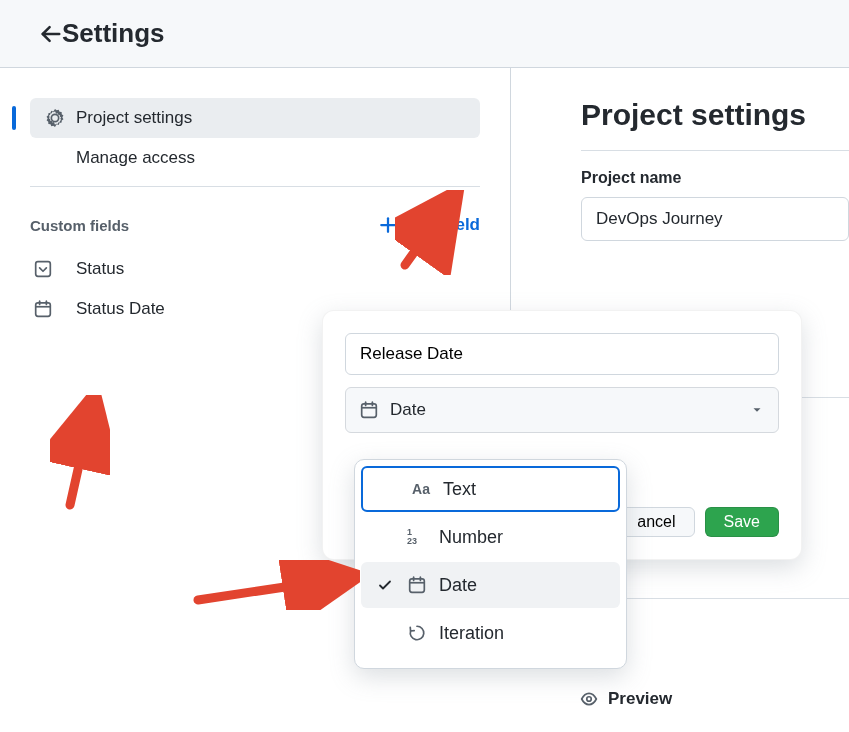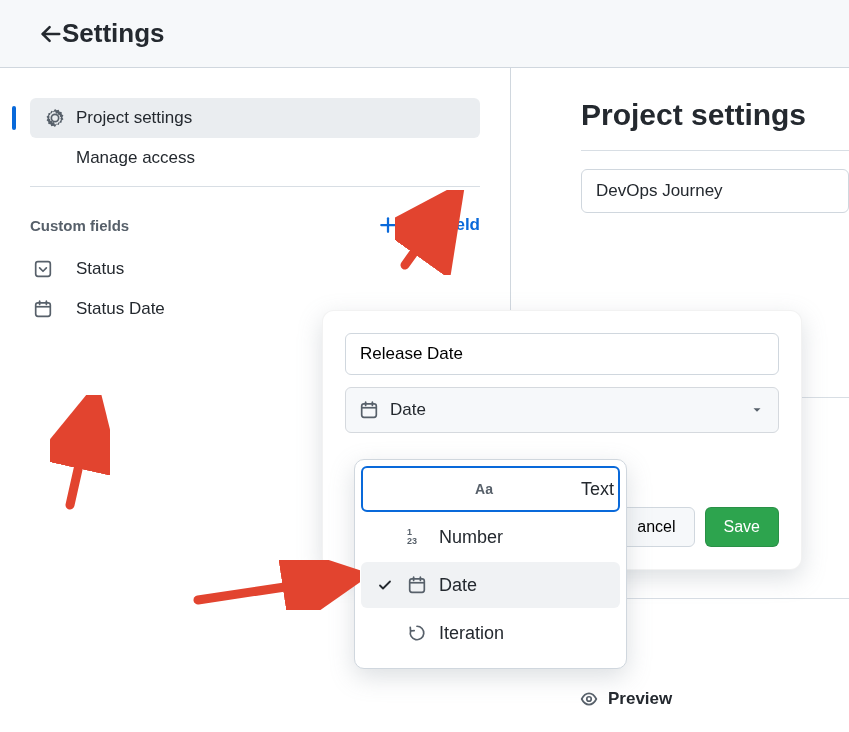--- a/index.html
+++ b/index.html
@@ -148,21 +148,21 @@
       position: absolute;
       right: 14px;
     }
     .actions {
       display: flex;
       gap: 10px;
       justify-content: flex-end;
       margin-top: 74px;
     }
     .btn {
-      height: 40px;
+      height: 30px;
       padding: 0 18px;
       border-radius: 6px;
       font-size: 16px;
       font-weight: 500;
       cursor: pointer;
       border: 1px solid #d0d7de;
       background: #f6f8fa;
     }
     .btn.primary {
       background: #2da44e;
@@ -188,22 +188,21 @@
       padding: 0 14px;
       gap: 12px;
       font-size: 18px;
       cursor: pointer;
       position: relative;
       border-radius: 6px;
       margin: 2px 6px;
     }
     .dd-item.focused {
       border: 2px solid #0969da;
-      padding: 0 4px;
-      justify-content: space-between;
+      padding: 0 16px;
     }
     .dd-item.selected {
       background: #f0f2f4;
     }
     .dd-item .check {
       width: 20px;
       display: flex;
       justify-content: center;
     }
     .dd-item .dd-icon { width: 20px; display: flex; justify-content: center; color: #57606a; }
@@ -317,20 +316,21 @@
             <use href="#ic-date"></use>
           </svg>
         </span>
       <span>Status Date</span>
     </div>
   </div>
 
   <div class="main">
     <div class="main-title">Project settings</div>
     <div class="hr"></div>
+    <div class="project-name-label">Project name</div>
     <div class="input-box">
       <input class="input" value="DevOps Journey" style="">
     </div>
   </div>
 </div>
 
 <div class="cut-col">
   <div class="hr"></div>
   <div class="cut-text">n</div>
   <div style="height:130px"></div>

